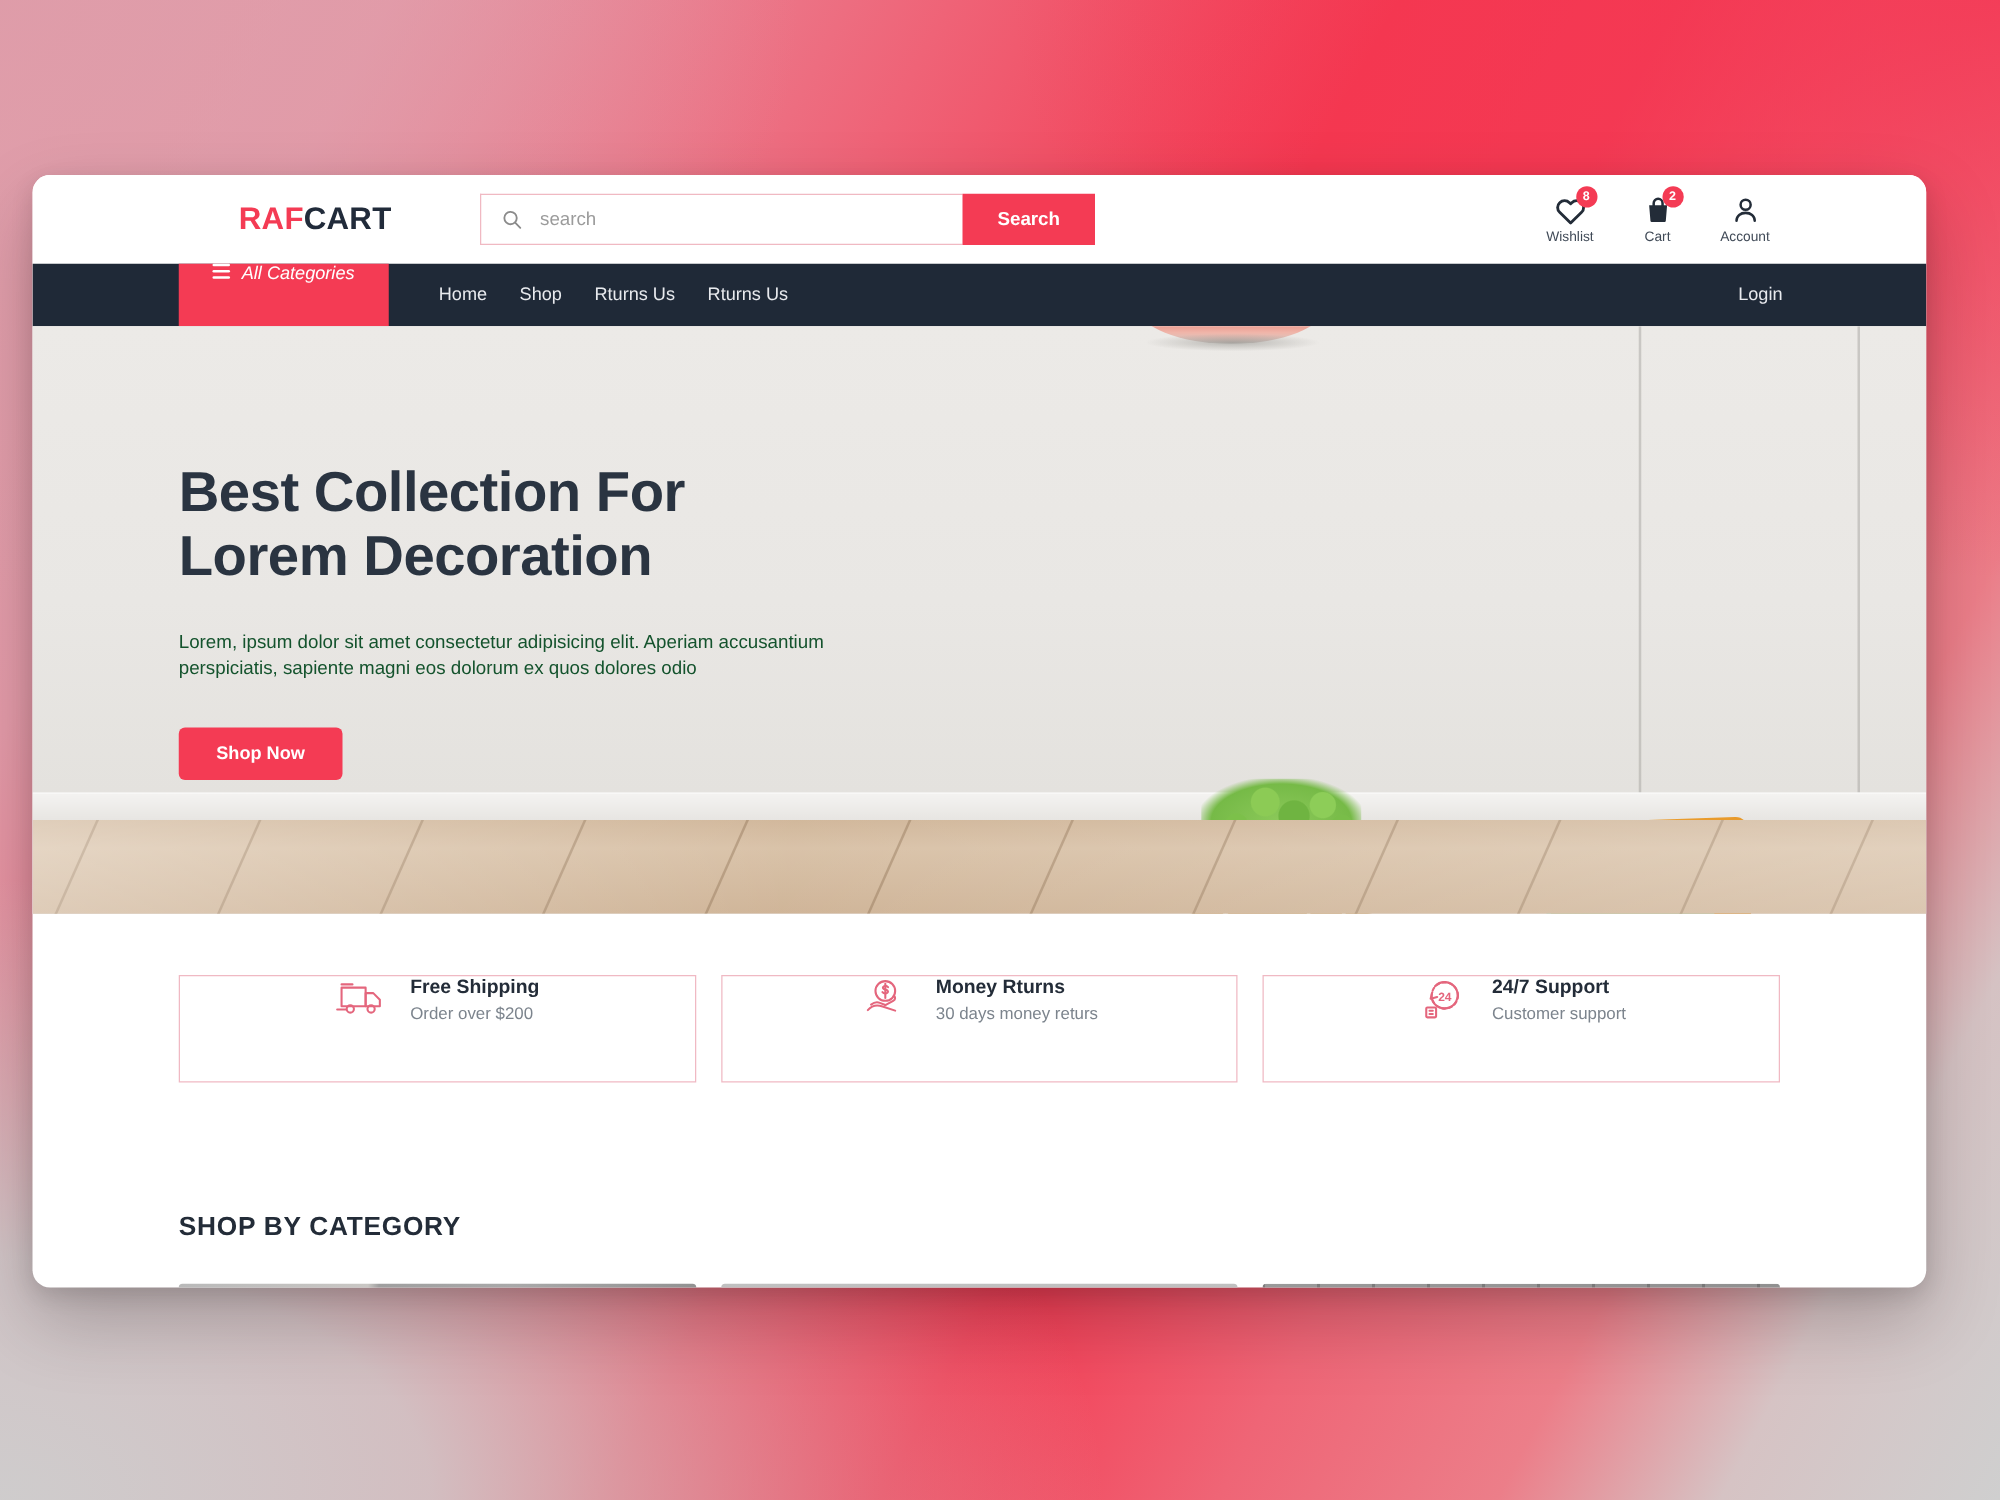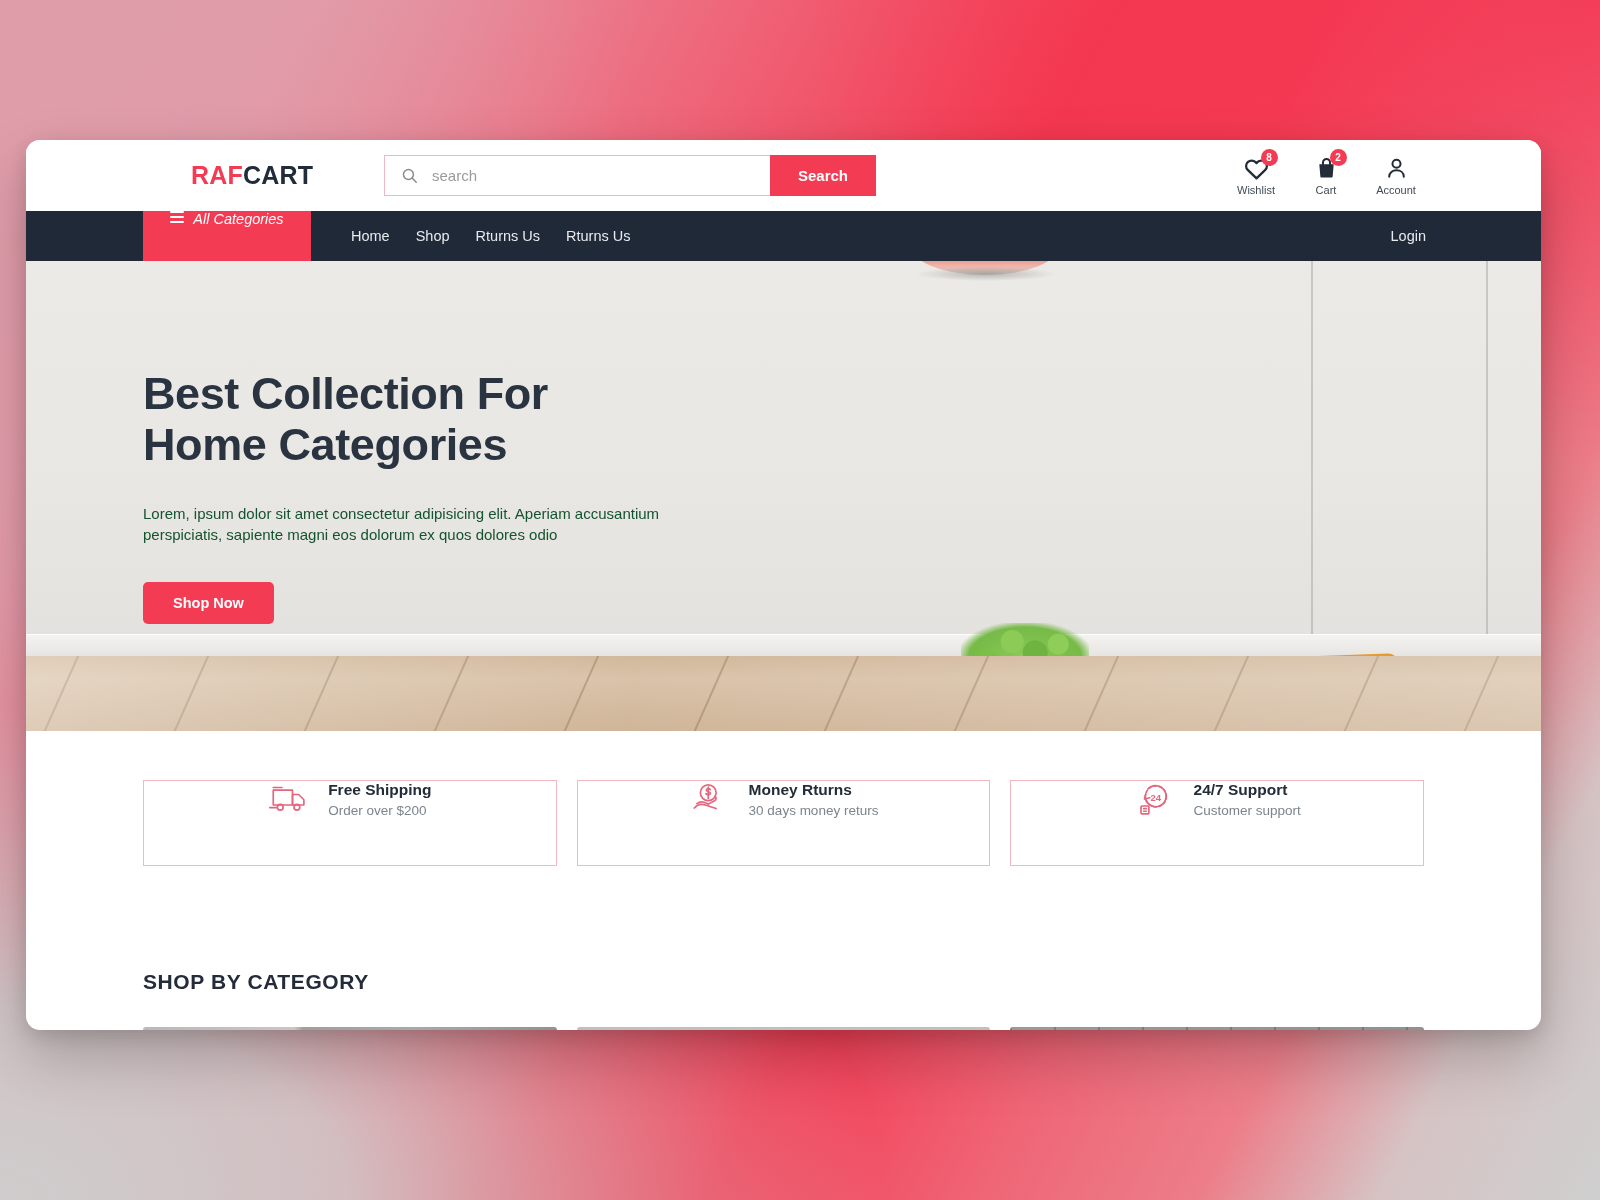--- a/index.html
+++ b/index.html
@@ -501,21 +501,21 @@
           <div class="plank" style="left:1230px;transform:rotate(24deg)"></div>
           <div class="plank" style="left:1360px;transform:rotate(24deg)"></div>
           <div class="plank" style="left:1480px;transform:rotate(24deg)"></div>
           <div class="floor-sheen"></div>
         </div>
       </div>
 
       <div class="hero-content">
         <h1 class="hero-title">
           <span>Best Collection For</span><br>
-          <span>Home Categories</span>
+          <span>Lorem Decoration</span>
         </h1>
         <p class="hero-sub">Lorem, ipsum dolor sit amet consectetur adipisicing elit. Aperiam accusantium perspiciatis, sapiente magni eos dolorum ex quos dolores odio</p>
         <button class="shop-now">Shop Now</button>
       </div>
     </section>
 
     <section class="features">
 
       <div class="feature-card">
         <svg width="42" height="34" viewBox="0 0 48 38" fill="none" stroke="#e4667d" stroke-width="1.9" stroke-linecap="round" stroke-linejoin="round">

